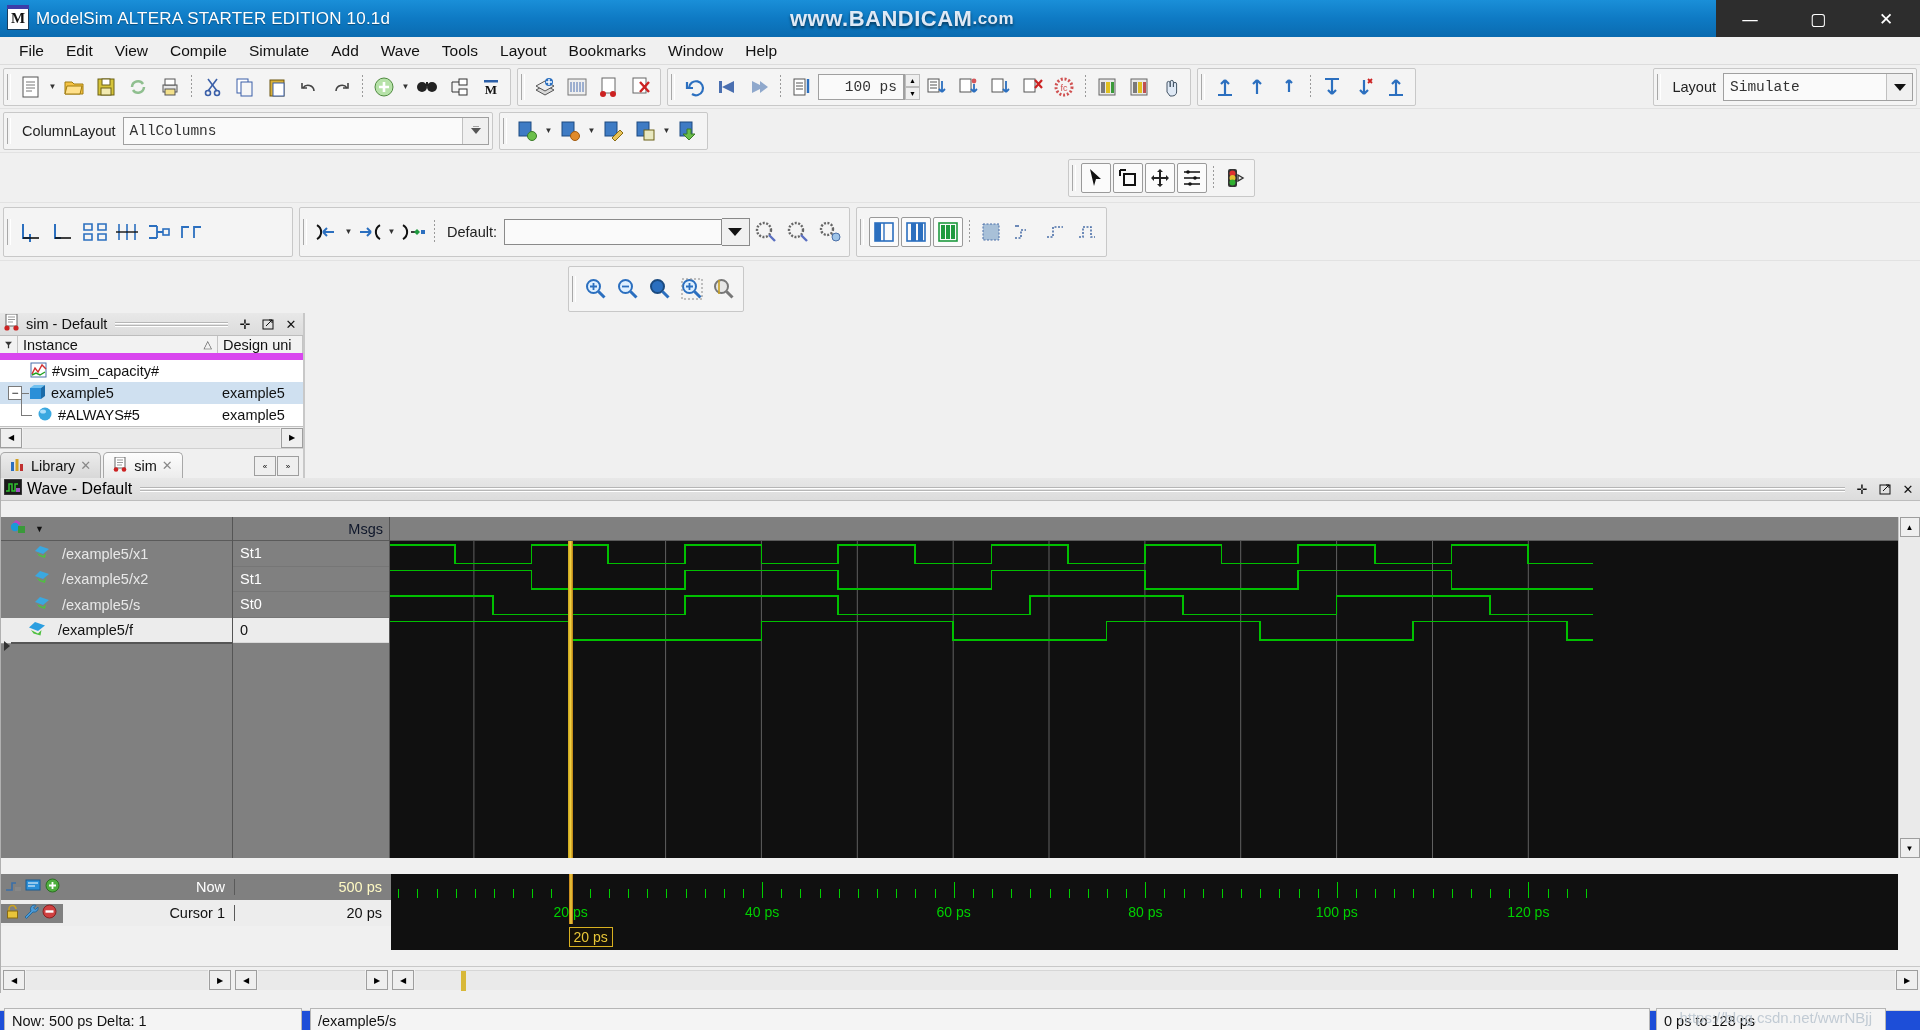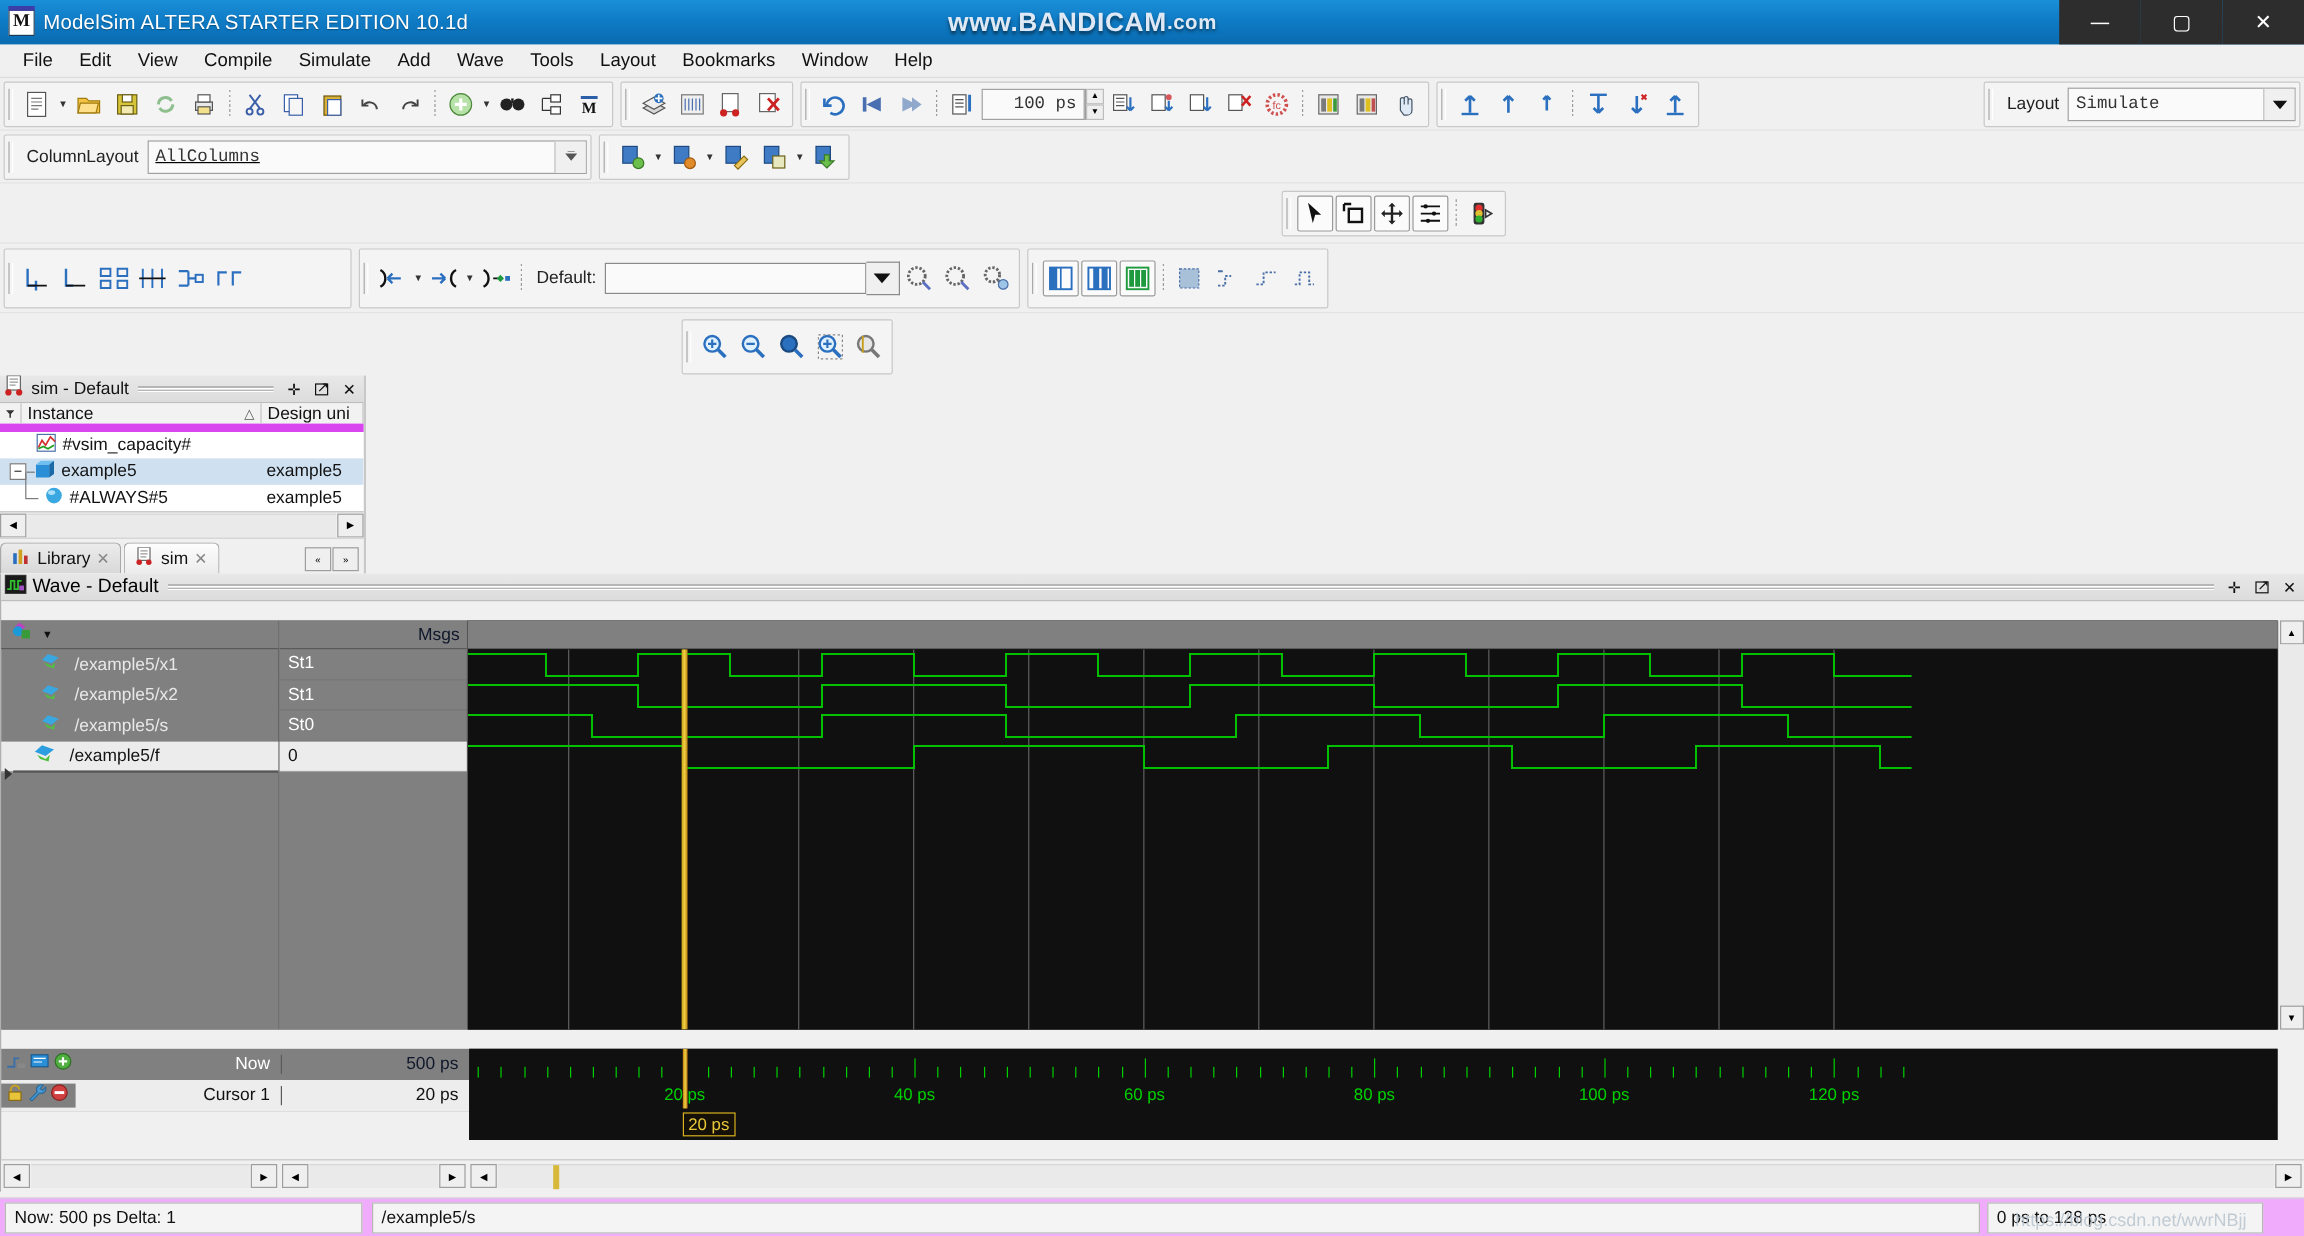--- a/index.html
+++ b/index.html
@@ -195,42 +195,42 @@
   #wave-canvas svg { position:absolute; top:0; left:0; }
   #cursor-line { position:absolute; top:0; bottom:0; width:5px;
                  background: linear-gradient(to right,#c9a31a,#f0d040,#b47a10); }
 
   
   #nowpanel { height:52px; background:#808080; }
   .np-row { height:26px; display:flex; align-items:center; }
   .np-icons { width:62px; display:flex; align-items:center; gap:3px; padding-left:4px; }
   .np-label { flex:1; text-align:right; padding-right:9px; font-size:14.5px; color:#fff; }
   .np-label.dark { color:#111; }
-  .np-value { width:157px; text-align:right; padding-right:9px; font-size:14.5px; color:#0f172a;
+  .np-value { width:157px; text-align:right; padding-right:9px; font-size:14.5px; color:#fef9c3;
               border-left:1px solid #5a5a5a; }
   .np-value.dark { color:#111; }
   .np-row.light { background:#ededed; }
   .np-row.light .np-icons { background:#808080; }
 
   
   #ruler { height:50px; background:#101010; position:relative; overflow:hidden; }
   .tick { position:absolute; bottom:26px; width:1px; background:#00d000; }
   .tlabel { position:absolute; bottom:4px; font-size:14px; color:#00d000;
             transform:translateX(-50%); white-space:nowrap; }
   #cursorband { height:26px; background:#101010; position:relative; }
   #cursor-flag { position:absolute; top:3px; height:20px;
                  border:1px solid #d8b020; color:#e8c638; font-size:14px;
                  display:flex; align-items:center; padding:0 4px; background:#141008; }
 
   
   #botscroll { height:27px; display:flex; background:#f0f0f0; border-top:1px solid #c8c8c8; }
 
   
-  #statusbar { position:absolute; bottom:0; left:0; width:1920px; height:32px;
-               background:#f0abfc; display:flex; align-items:center; gap:0;
+  #statusbar { position:absolute; bottom:0; left:0; width:1920px; height:20px;
+               background:#1d4ed8; display:flex; align-items:center; gap:0;
                border-top:1px solid #d2d2d2; }
   .sb-cell { height:26px; border:1px solid #b6b6b6; background:#f4f4f4;
              display:flex; align-items:center; padding:0 7px;
              font-size:14.5px; color:#111; margin-left:4px; }
   #watermark { position:absolute; right:48px; bottom:4px; font-size:15px;
                color:#b9c4cf; opacity:.85; pointer-events:none; }
   .vscroll { width:22px; background:#f0f0f0; border-left:1px solid #c6c6c6;
              display:flex; flex-direction:column; align-items:center; }
   .vs-arrow { width:20px; height:20px; border:1px solid #9e9e9e; background:#efefef;
               display:flex; align-items:center; justify-content:center; font-size:8px; }
@@ -555,21 +555,21 @@
           </svg>
       </div>
     </div>
   </div>
 </div>
 
 <div class="toolbar-row" style="height:44px;">
   <div class="tb-group" style="width:490px;">
     <div class="grip"></div>
     <div class="tb-label">ColumnLayout</div>
-    <div class="tb-combo" style="flex:1;text-decoration:underline;">
+    <div class="tb-combo" style="flex:1;">
       <div class="val">AllColumns</div>
       <div class="combo-arrow">
         <svg width="14" height="10" viewBox="0 0 14 10">
             <path d="M2 2h10l-5 6z" fill="#555"></path>
             <path d="M4 0h6" stroke="#555"></path>
           </svg>
       </div>
     </div>
   </div>
   <div class="tb-group">

